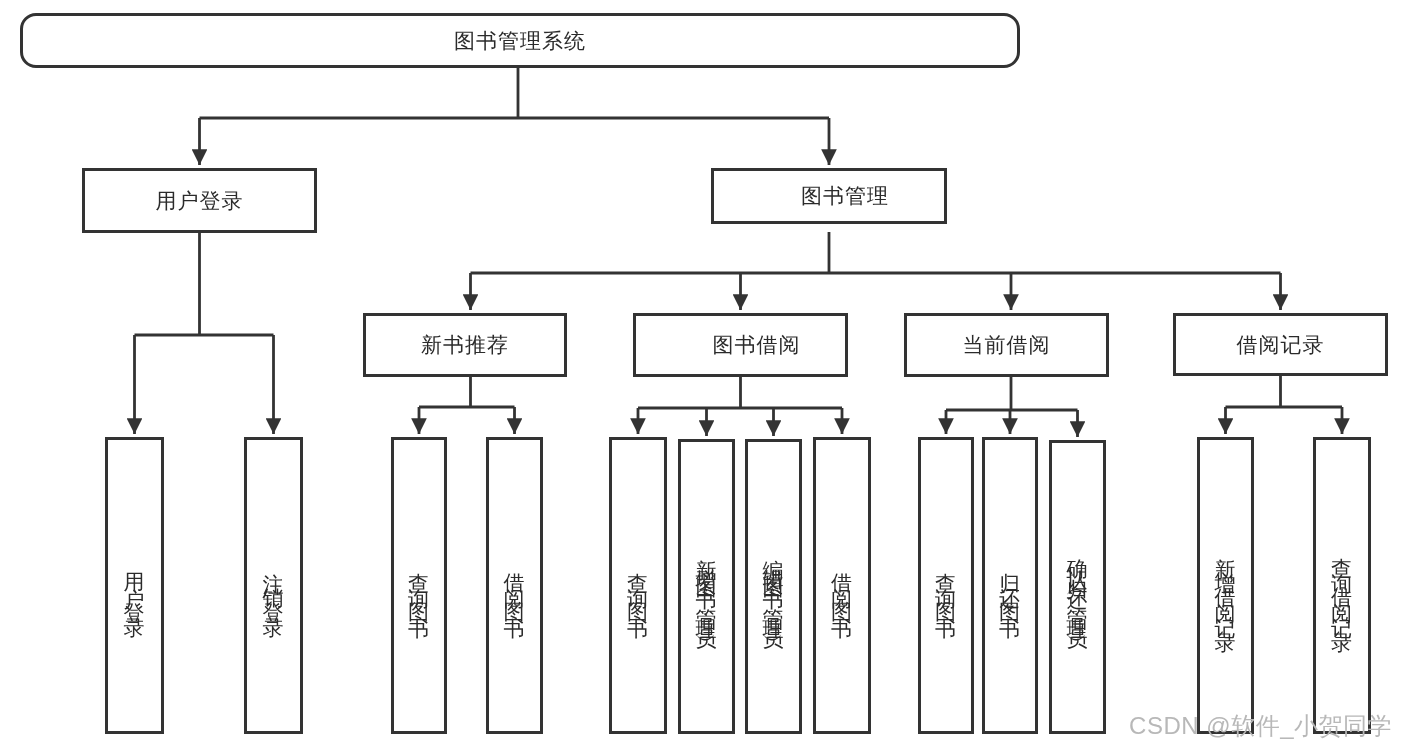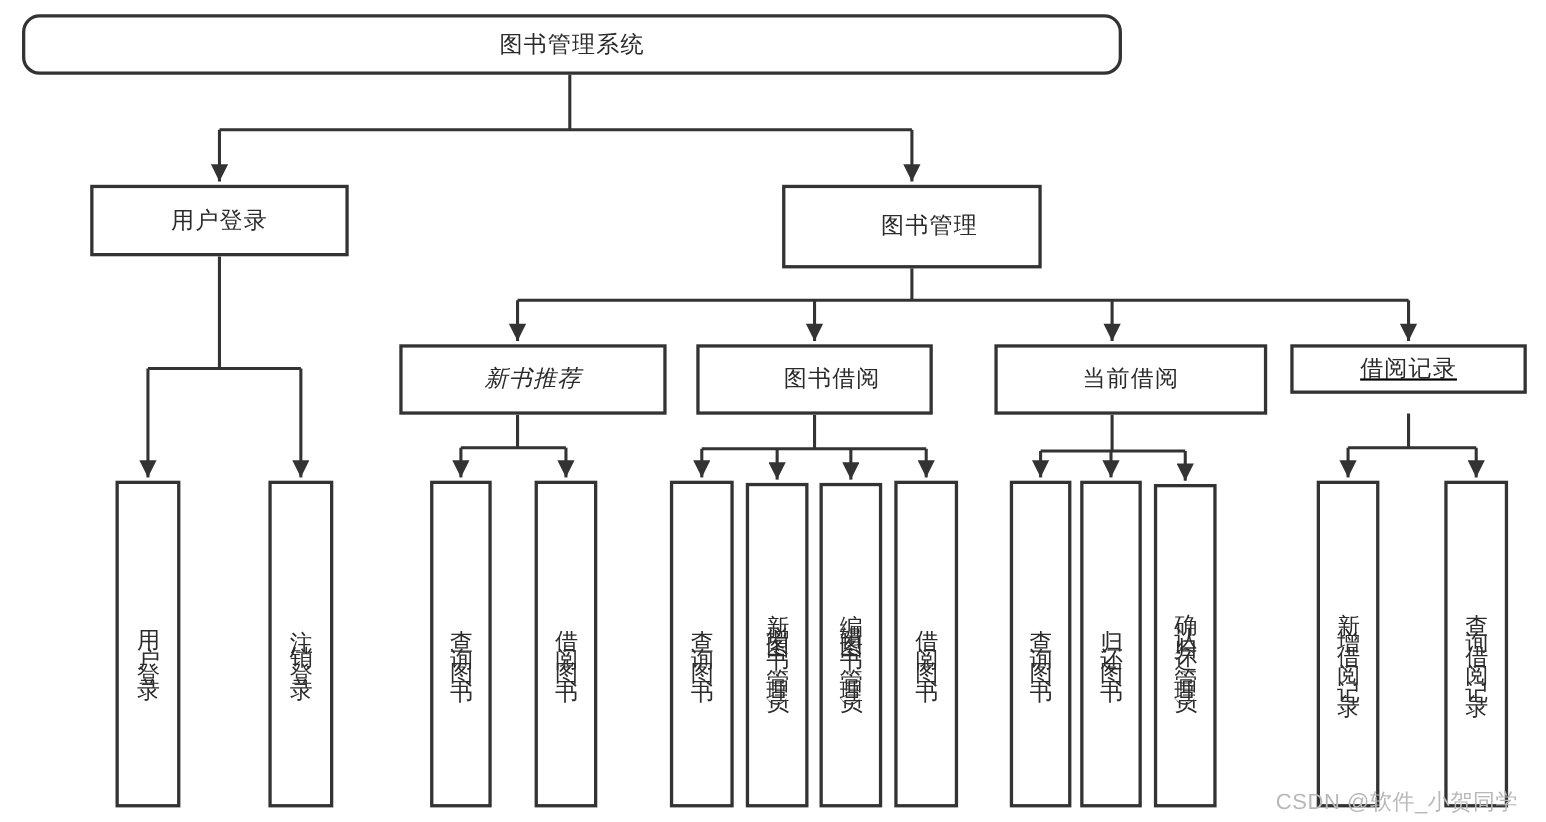--- a/index.html
+++ b/index.html
@@ -29,22 +29,22 @@
   .box .lbl{
     font-size:21px;color:var(--c-text);
     letter-spacing:1px;white-space:nowrap;line-height:1.1;
   }
   .vbox .lbl{
     writing-mode:vertical-rl;text-orientation:mixed;
     letter-spacing:15px;white-space:normal;line-height:1;
   }
   .vbox.dense .lbl{letter-spacing:10px;}
   .watermark{
-    position:absolute;right:25px;bottom:5px;
-    font-size:20px;color:#b8b8b8;letter-spacing:0.5px;
+    position:absolute;right:13px;bottom:5px;
+    font-size:24px;color:#b8b8b8;letter-spacing:0.5px;
     z-index:4;white-space:nowrap;
   }
 </style>
 </head>
 <body>
 
 <div class="canvas">
 
   <svg class="connectors" width="1405" height="747" viewBox="0 0 1405 747">
     <defs>
@@ -101,34 +101,34 @@
     </g>
   </svg>
 
   <div class="box" style="left:20px;top:13px;width:1000px;height:55px;border-radius:16px;">
     <span class="lbl">图书管理系统</span>
   </div>
 
   <div class="box" style="left:82px;top:168px;width:235px;height:65px;">
     <span class="lbl">用户登录</span>
   </div>
-  <div class="box" style="left:711px;top:168px;width:236px;height:76px;padding-left:32px;">
+  <div class="box" style="left:711px;top:168px;width:236px;height:56px;padding-left:32px;">
     <span class="lbl">图书管理</span>
   </div>
 
-  <div class="box" style="left:363px;top:313px;width:243px;height:64px;font-style:italic;">
+  <div class="box" style="left:363px;top:313px;width:204px;height:64px;">
     <span class="lbl">新书推荐</span>
   </div>
   <div class="box" style="left:633px;top:313px;width:215px;height:64px;padding-left:32px;">
     <span class="lbl">图书借阅</span>
   </div>
-  <div class="box" style="left:904px;top:313px;width:248px;height:64px;">
+  <div class="box" style="left:904px;top:313px;width:205px;height:64px;">
     <span class="lbl">当前借阅</span>
   </div>
-  <div class="box" style="left:1173px;top:313px;width:215px;height:45px;text-decoration:underline;">
+  <div class="box" style="left:1173px;top:313px;width:215px;height:63px;">
     <span class="lbl">借阅记录</span>
   </div>
 
   <div class="box vbox" style="left:105px;top:437px;width:59px;height:297px;">
     <span class="lbl">用户登录</span>
   </div>
   <div class="box vbox" style="left:244px;top:437px;width:59px;height:297px;">
     <span class="lbl">注销登录</span>
   </div>
 

